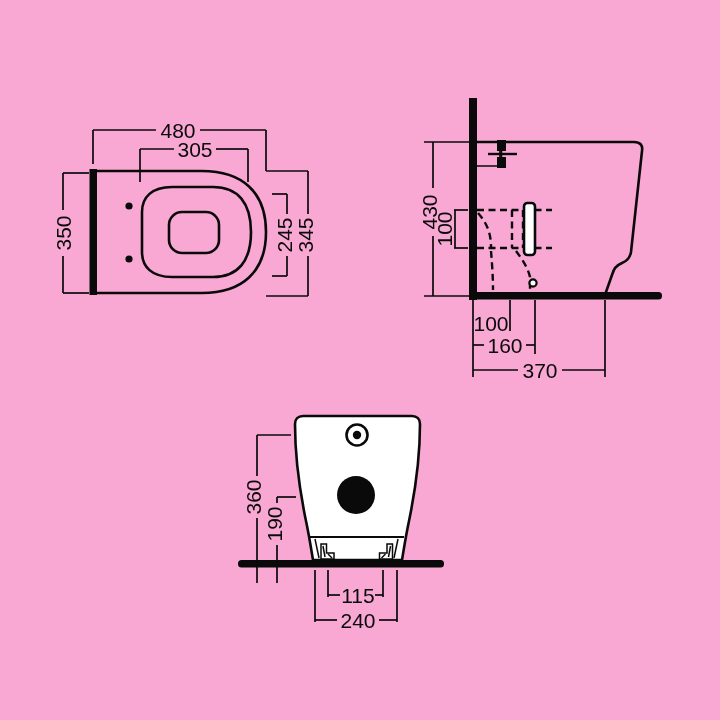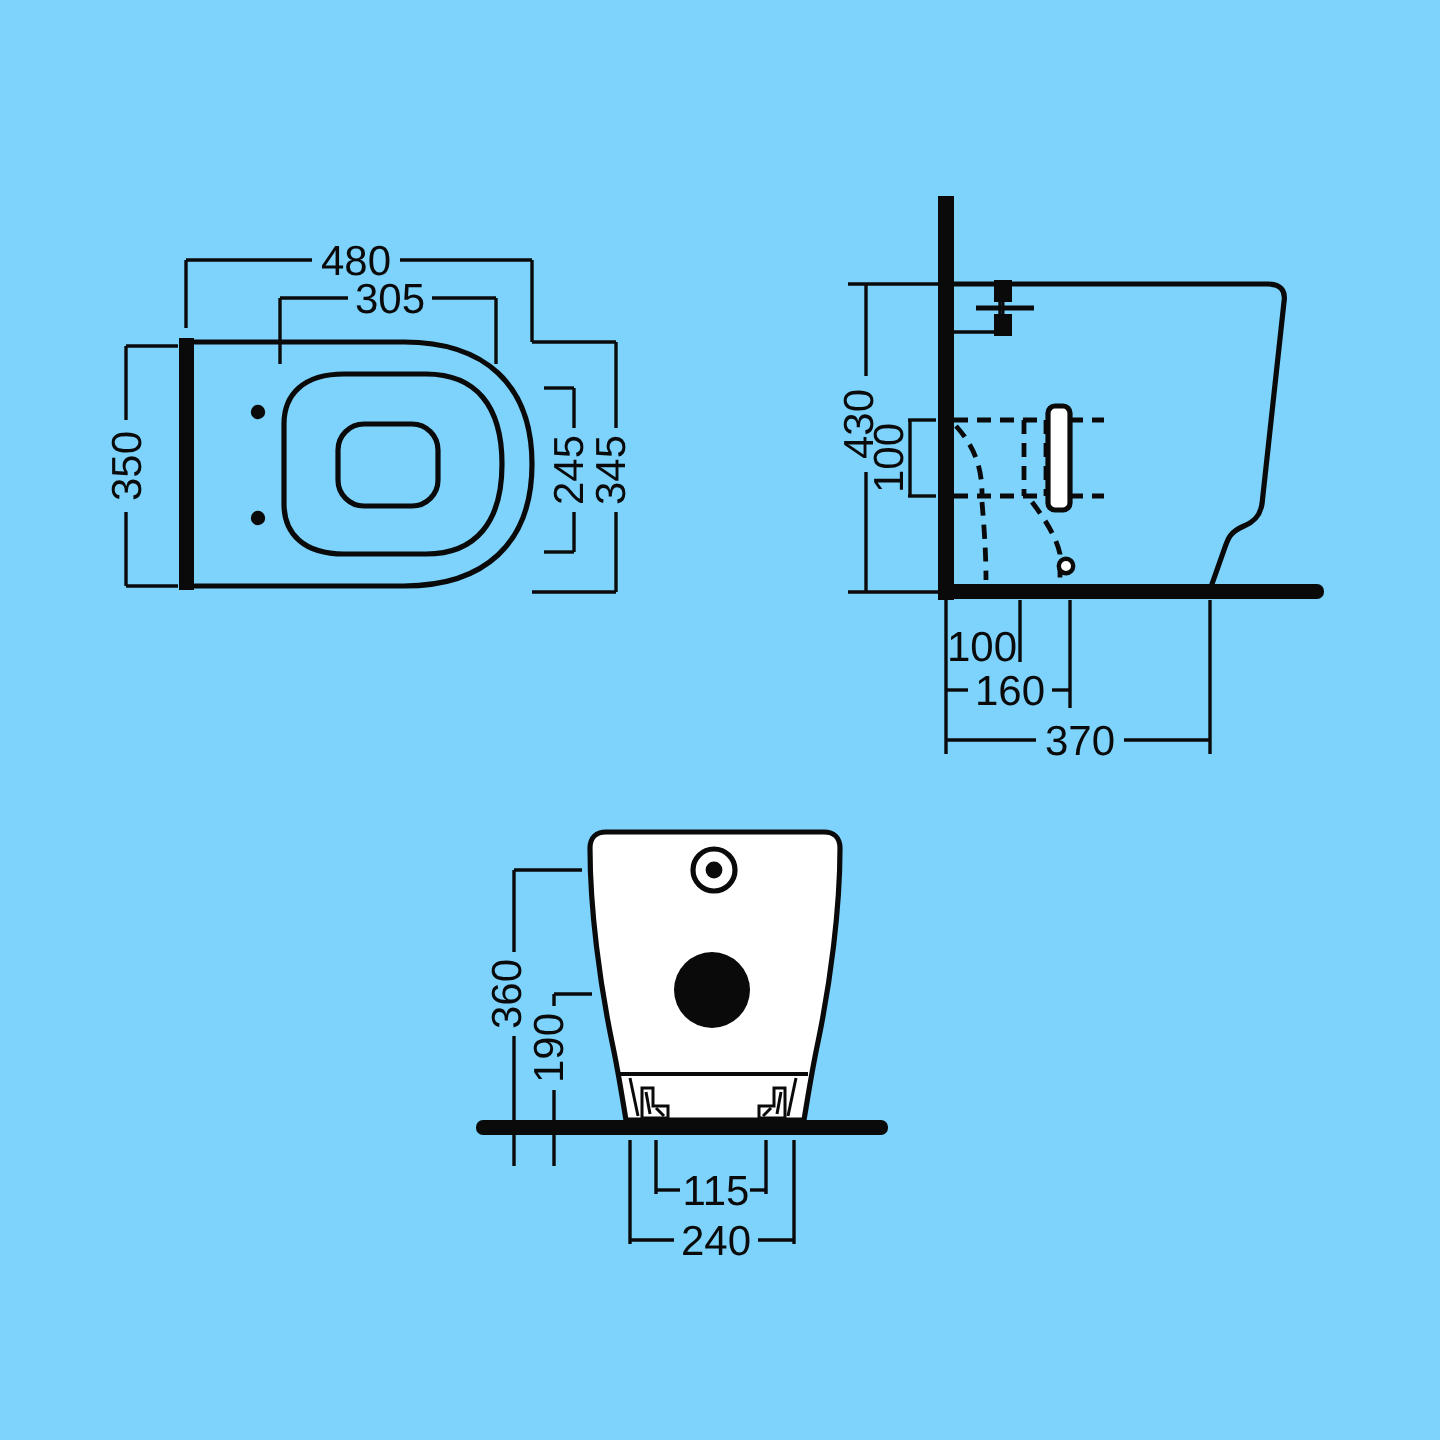--- a/index.html
+++ b/index.html
@@ -1,16 +1,16 @@
 <!DOCTYPE html>
 <html style="--ink: #0a0a0a;"><head>
 <meta charset="utf-8">
 <style>
   html,body{margin:0;padding:0;background:#ffffff;width:720px;height:720px;overflow:hidden;}
-  .canvas{width:720px;height:720px;background:#7dd3fc;}
+  .canvas{width:720px;height:720px;background:#f9a8d4;}
   svg text{
     font-family:"Liberation Sans", sans-serif;
     font-size:21px;
     fill:var(--ink,#0a0a0a);
   }
   .ol{fill:none;stroke:var(--ink,#0a0a0a);stroke-width:2.6;stroke-linejoin:round;stroke-linecap:round;}
   .ol2{fill:#ffffff;stroke:var(--ink,#0a0a0a);stroke-width:2.6;stroke-linejoin:round;}
   .thin{fill:none;stroke:var(--ink,#0a0a0a);stroke-width:1.7;stroke-linecap:butt;}
   .thin15{fill:none;stroke:var(--ink,#0a0a0a);stroke-width:1.5;}
   .dash{fill:none;stroke:var(--ink,#0a0a0a);stroke-width:2.4;stroke-dasharray:7 4.5;}

